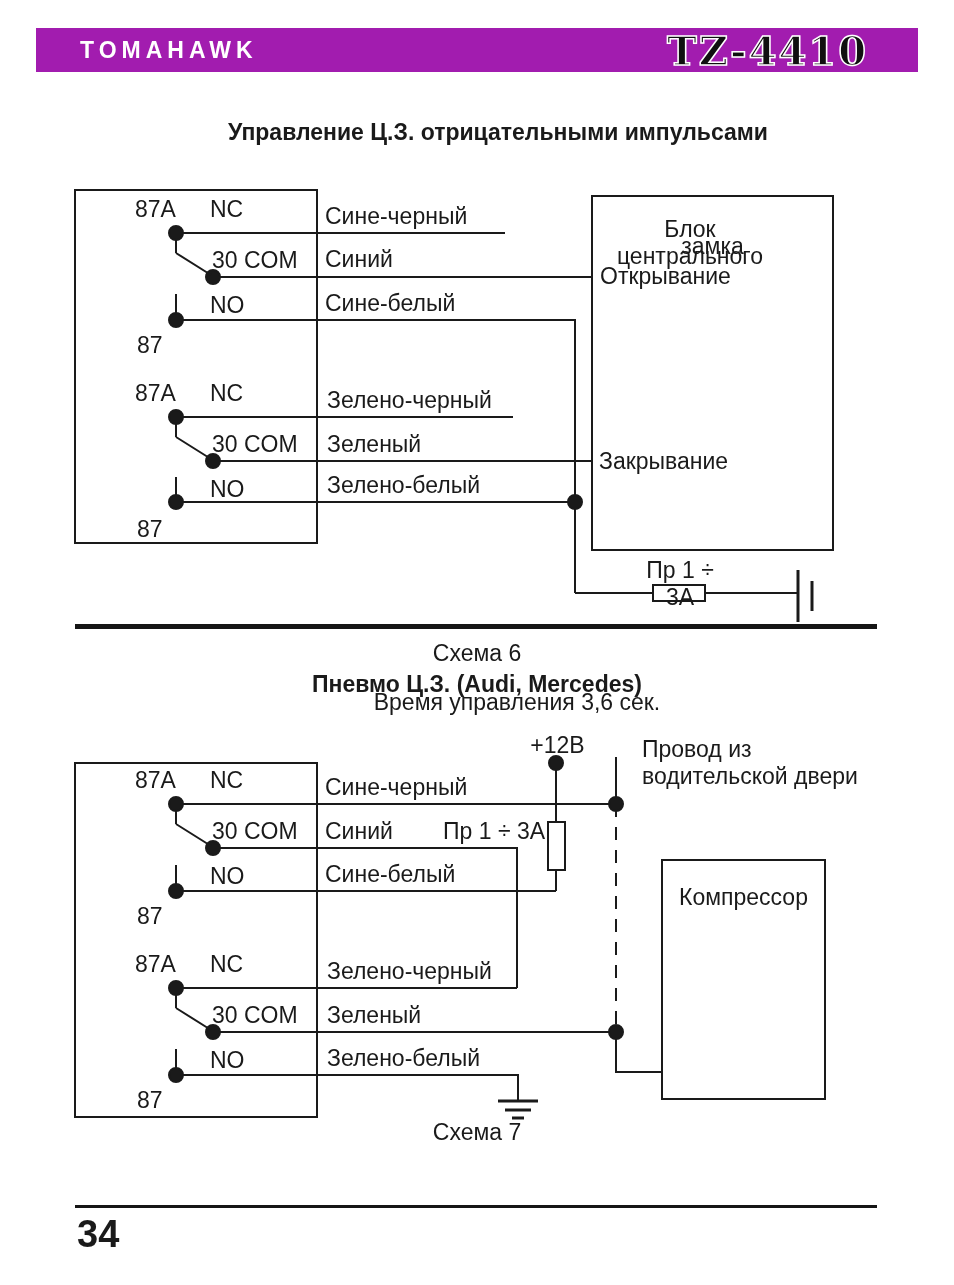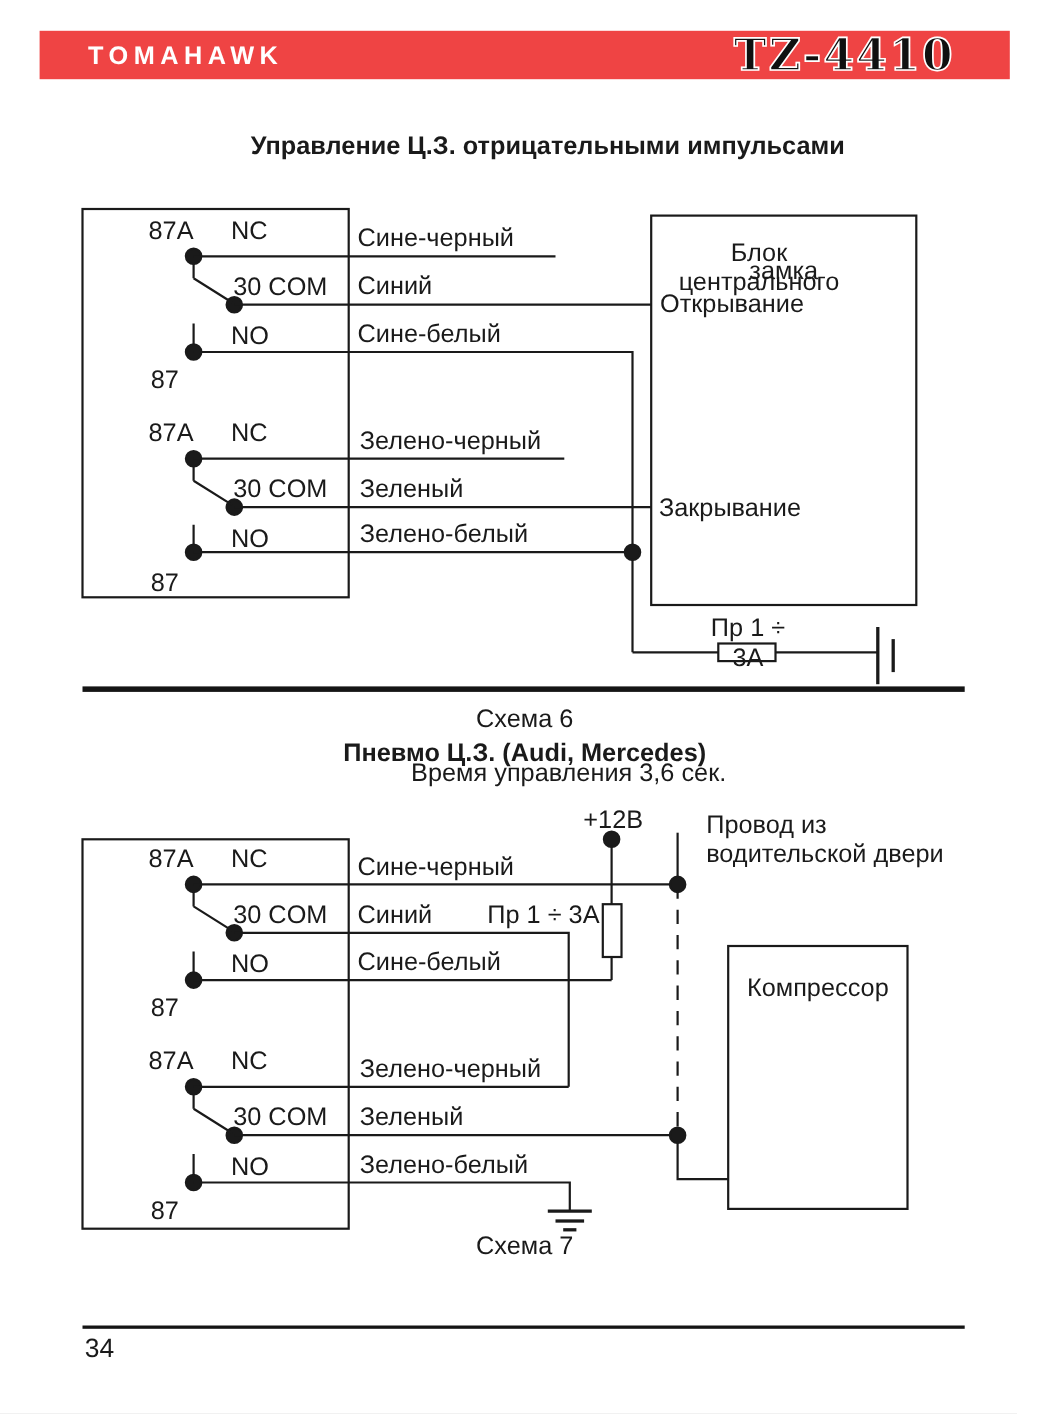--- a/index.html
+++ b/index.html
@@ -1,28 +1,28 @@
 <!DOCTYPE html>
 <html><head>
 <meta charset="utf-8">
 <style>
   html,body{margin:0;padding:0;background:#e8e8e8;}
   .page{position:relative;width:954px;height:1285px;background:#ffffff;overflow:hidden;
         font-family:"Liberation Sans",sans-serif;color:#1a1a1a;margin:0 auto;}
   .lbl{position:absolute;font-size:23px;line-height:1.08;white-space:nowrap;color:#1a1a1a;}
   .ctr{left:0;width:954px;text-align:center;}
   .bold{font-weight:bold;}
-  .headerbar{position:absolute;left:36px;top:28px;width:882px;height:44px;background:#ef4444;}
+  .headerbar{position:absolute;left:36px;top:28px;width:882px;height:44px;background:#a21caf;}
   .brand{position:absolute;left:44px;top:9px;font-size:23px;font-weight:bold;letter-spacing:5px;color:#ffffff;}
   .model{position:absolute;right:50px;top:-1px;font-family:"DejaVu Serif",serif;font-size:40px;
          font-weight:bold;letter-spacing:2px;color:#101010;-webkit-text-stroke:1.5px #ffffff;
          text-shadow:0 0 1px #ffffff;}
   .rule-thick{position:absolute;left:75px;width:802px;height:5px;background:#151515;}
   .rule-thin{position:absolute;left:75px;width:802px;height:3px;background:#151515;}
-  .pagenum{position:absolute;left:77px;top:1213px;font-size:24px;font-weight:normal;}
+  .pagenum{position:absolute;left:77px;top:1213px;font-size:38px;font-weight:bold;}
   svg.wires{position:absolute;left:0;top:0;}
   .boxlabel{position:absolute;text-align:center;font-size:23px;}
 </style>
 </head>
 <body>
 
 <div class="page">
 
   <div class="headerbar">
     <div class="brand">TOMAHAWK</div>

